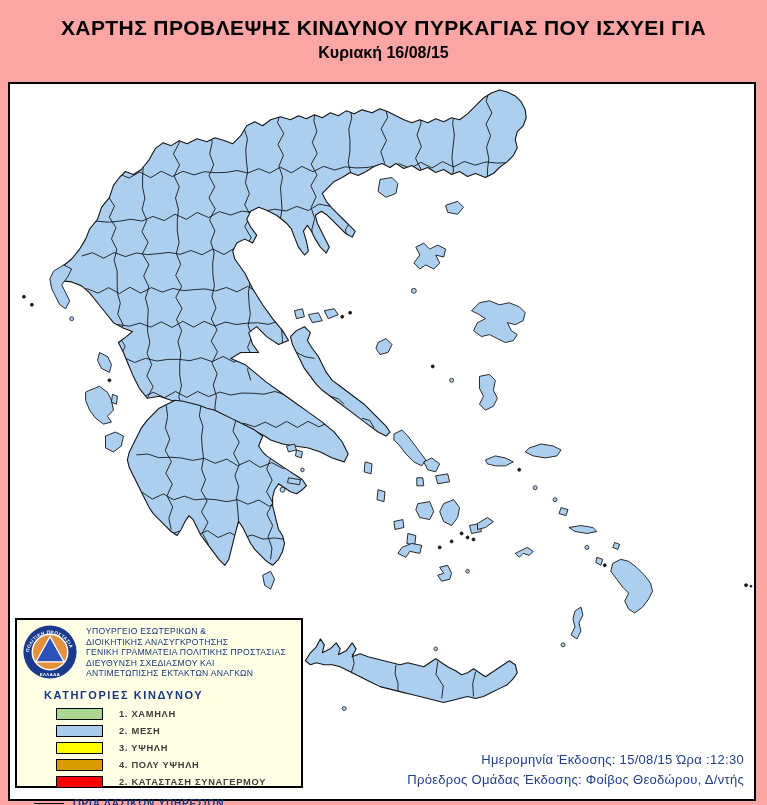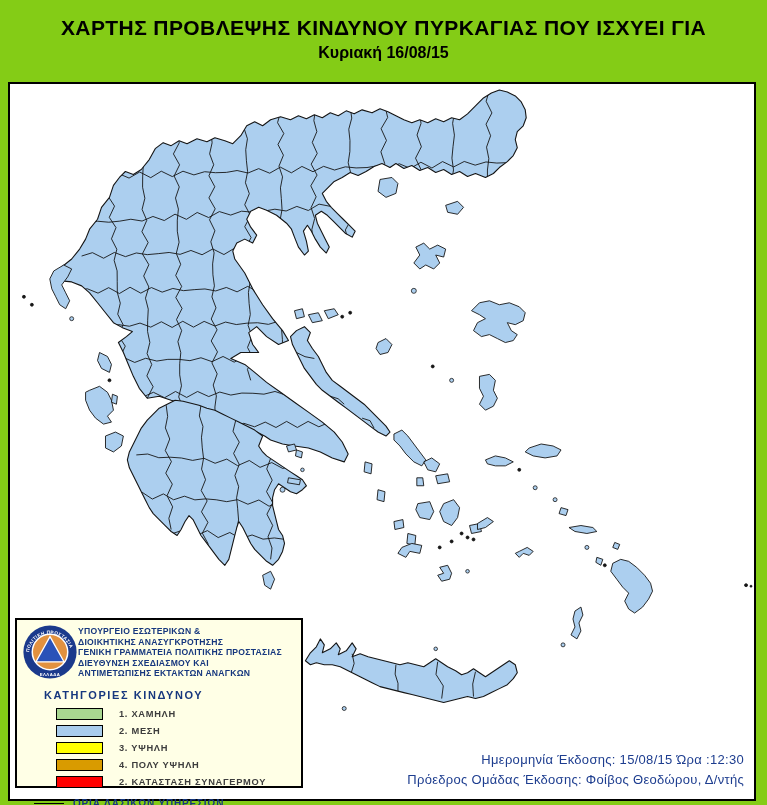--- a/index.html
+++ b/index.html
@@ -1,29 +1,29 @@
 <!DOCTYPE html>
 <html><head>
 <meta charset="utf-8">
 <style>
   html,body{margin:0;padding:0;background:#ffffff;}
-  .page{position:relative;width:767px;height:805px;background:#84cc16;overflow:hidden;
+  .page{position:relative;width:767px;height:805px;background:#fca5a5;overflow:hidden;
         font-family:"Liberation Sans",sans-serif;}
   .title{position:absolute;top:16px;left:0;width:100%;text-align:center;color:#000;font-weight:bold;}
   .title .l1{font-size:21px;letter-spacing:.4px;}
   .title .l2{font-size:16px;margin-top:4px;}
   .map-frame{position:absolute;left:8px;top:82px;width:748px;height:719px;border:2px solid #000;
              box-sizing:border-box;background:#fff;}
   .map-svg{position:absolute;left:0;top:0;width:100%;height:100%;}
   
   .legend{position:absolute;left:5px;bottom:11px;width:288px;height:170px;background:#FFFFE6;
           border:2px solid #000;box-sizing:border-box;padding:4px 6px 3px 5px;}
   .legend-top{display:flex;align-items:flex-start;}
   .logo{width:56px;height:56px;flex:0 0 56px;}
-  .agency{margin-left:0;color:#16377e;font-weight:bold;font-size:8.6px;line-height:10.6px;
+  .agency{margin-left:8px;color:#16377e;font-weight:normal;font-size:8.6px;line-height:10.6px;
           letter-spacing:.25px;padding-top:2px;white-space:nowrap;}
   .cat-title{color:#16377e;font-weight:bold;font-size:11px;letter-spacing:1.6px;margin:9px 0 6px 22px;}
   .cat-rows{margin-left:34px;}
   .cat-row{display:flex;align-items:center;height:14.5px;margin-bottom:2.5px;}
   .swatch{width:47px;height:12px;border:1px solid #000;box-sizing:border-box;flex:0 0 47px;}
   .cat-label{margin-left:16px;color:#3d3d3d;font-weight:bold;font-size:9.3px;letter-spacing:.7px;white-space:nowrap;text-align:right;}
   .bound-row{display:flex;align-items:center;margin:8px 0 0 12px;}
   .bound-line{display:inline-block;width:30px;height:0;border-top:1.6px solid #000;flex:0 0 30px;}
   .bound-label{margin-left:9px;color:#16377e;font-weight:bold;font-size:10px;letter-spacing:.8px;white-space:nowrap;}
   

